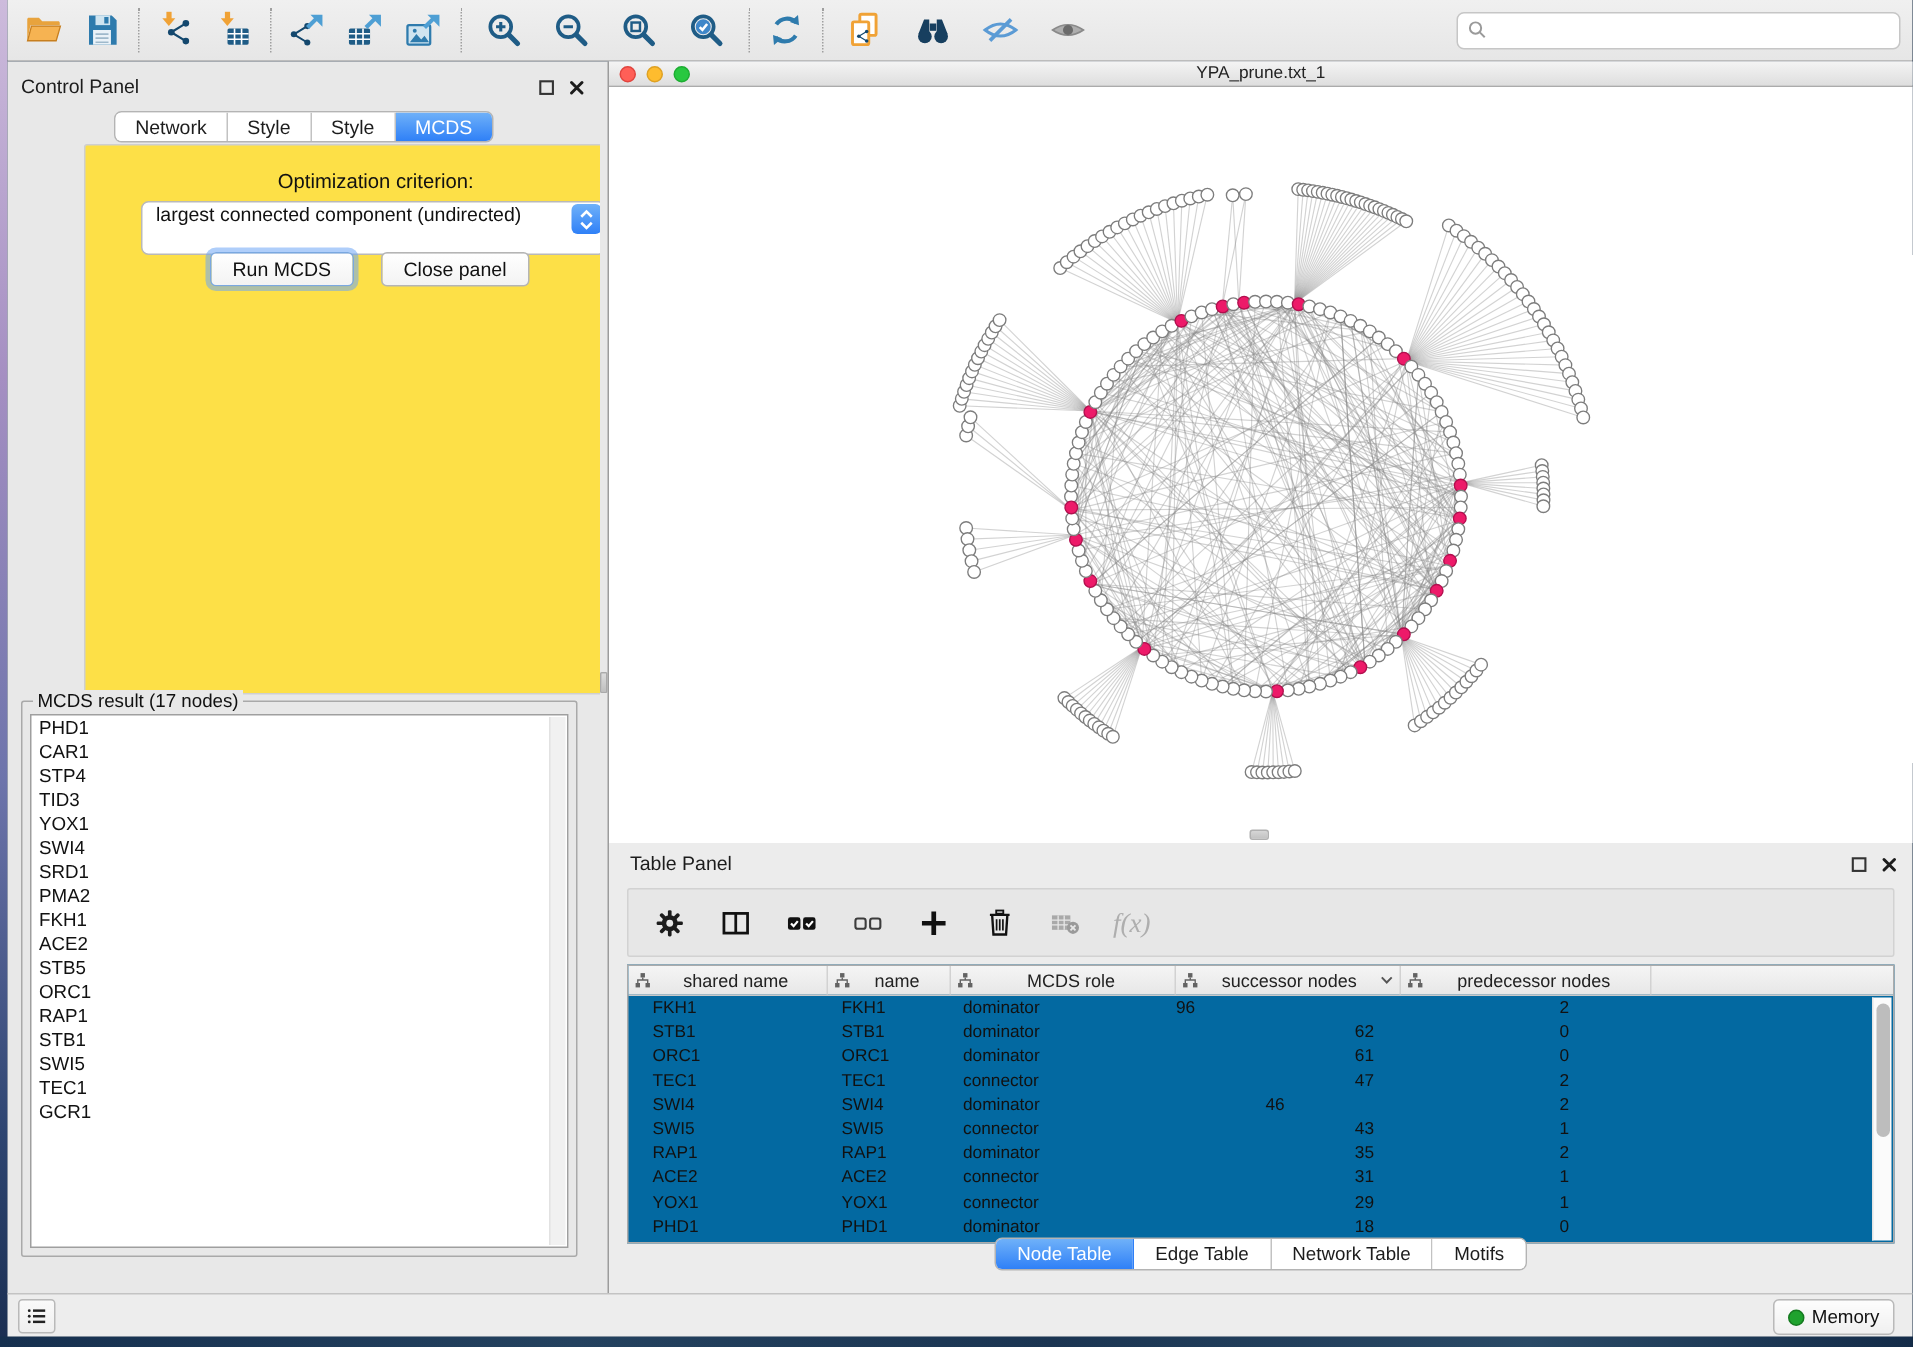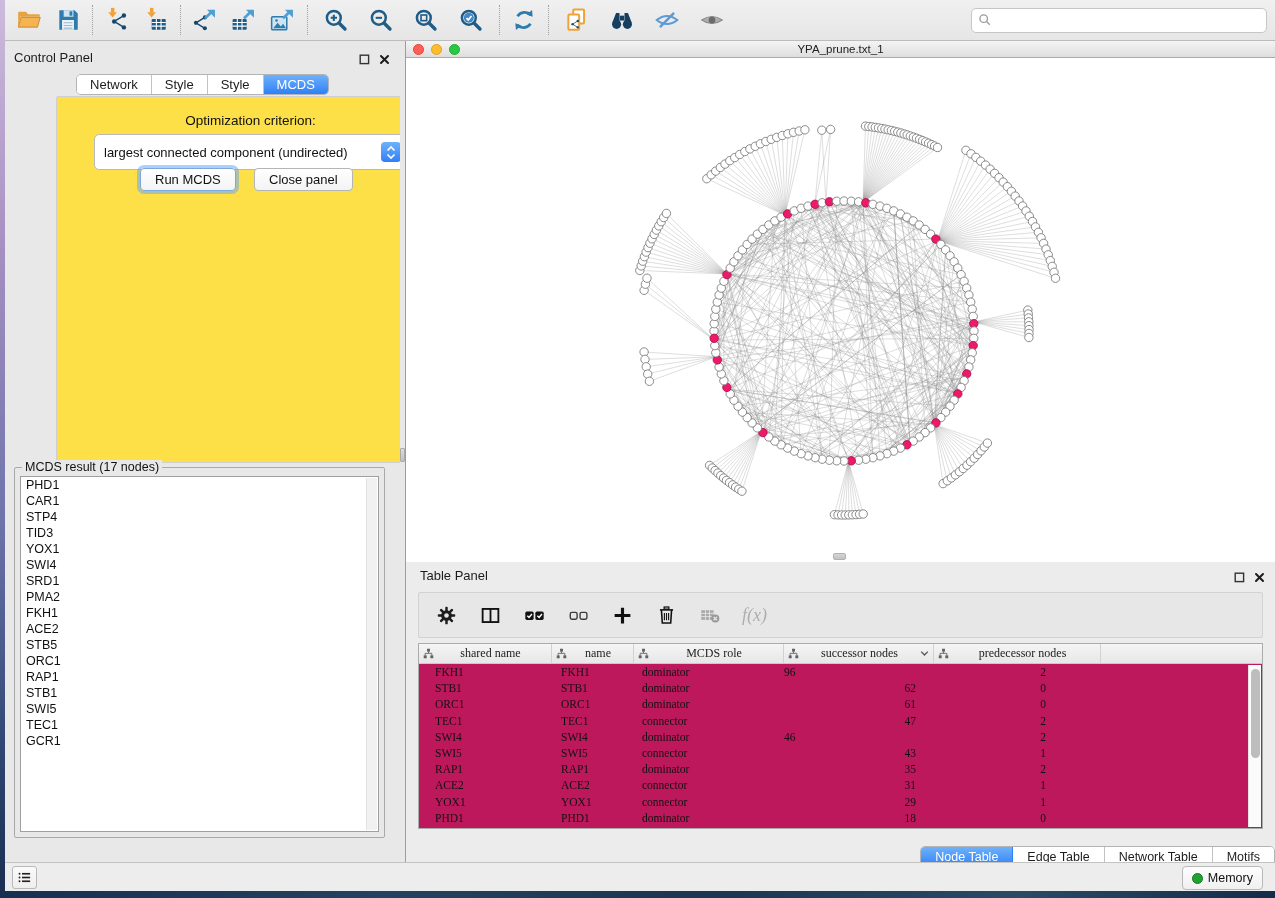--- a/index.html
+++ b/index.html
@@ -40,21 +40,21 @@
   .seg .seg-btn { font-size:13px; color:#1c1c1c; background:#fff; padding:2px 13px;
     border-right:1px solid #c2c2c2; cursor:default; }
   .seg .seg-btn:last-child { border-right:none; }
   .seg .seg-btn.active { background:linear-gradient(#6fb1f9,#2f80f7); color:#fff;
     border-right-color:#2f80f7; }
   #cp-content { position:absolute; left:3px; top:55px; width:389px; height:367px;
     background:#fde047; border:1px solid #cfcfcf; border-radius:2px;margin-left:48px; }
   #opt-label { position:absolute; left:0; right:0; top:16px; text-align:center; font-size:13.5px; color:#111; }
   #criterion-select { position:absolute; left:37px; top:37px; width:310px; height:36px;
     background:#fff; border:1px solid #b9b9b9; border-radius:5px;
-    display:flex; align-items:center; cursor:default; }
+    display:flex; cursor:default; }
   #criterion-select .val { flex:1; font-size:13px; color:#111; padding-left:9px; white-space:nowrap; }
   #criterion-select .stepper { width:20px; height:20px; margin:1px 2px 1px 0; border-radius:4px;
     background:linear-gradient(#6fb1f9,#2f80f7); display:flex; flex-direction:column;
     align-items:center; justify-content:center; gap:1px; }
   .btn { background:linear-gradient(#ffffff,#f3f3f3); border:1px solid #b5b5b5; border-radius:4px;
     font-size:13px; color:#111; padding:3px 14px; cursor:default; font-family:"Liberation Sans",sans-serif; }
   #run-btn { position:absolute; left:83px; top:71px; border-color:#7aa8e0;
     box-shadow:0 0 0 3px rgba(110,165,245,.55); }
   #close-btn { position:absolute; left:197px; top:71px; }
   #mcds-group { position:absolute; left:9px; top:426px; width:371px; height:371px;
@@ -89,34 +89,34 @@
   #table-panel { position:absolute; left:406px; top:562px; width:869px; height:300px; background:#ececec; }
   #tp-title { position:absolute; left:14px; top:6px; }
   #tp-winicons { right:10px; top:7px; }
   #tp-toolbar { position:absolute; left:12px; top:30px; width:845px; height:46px;
     background:#e7e7e7; border:1px solid #d2d2d2; border-radius:2px;
     display:flex; align-items:center; gap:20px; padding-left:15px; }
   .tp-btn { width:24px; height:24px; display:flex; align-items:center; justify-content:center; }
   .tp-btn svg { width:21px; height:21px; }
   .fx-label { font-family:"Liberation Serif", serif; font-style:italic; font-size:18px; color:#aeaeae; }
   #node-table { position:absolute; left:12px; top:81px; width:845px; height:186px;
-    background:#be185d; border:1px solid #ababab;font-family:Liberation Serif, serif; }
+    background:#0369a1; border:1px solid #ababab; }
   #nt-header { display:flex; height:20px; background:linear-gradient(#f5f5f5,#e7e7e7);
     border-bottom:1px solid #c9c9c9; }
   .hcell { display:flex; align-items:center; border-right:1px solid #d2d2d2; padding:0 4px; }
   .hcell .hlabel { flex:1; text-align:center; font-size:12px; color:#222; white-space:nowrap; }
   .hcell svg.tree { width:11px; height:11px; flex:0 0 auto; }
   .hcell svg.sort { width:9px; height:7px; flex:0 0 auto; }
   #nt-rows .row { display:flex; height:16.2px; align-items:center; }
   #nt-rows .cell { font-size:11.5px; color:#111; white-space:nowrap; }
   #nt-scroll { position:absolute; top:21px; bottom:1px; right:1px; width:13px;
     background:#fbfbfb; border-left:1px solid #e4e4e4; }
   #nt-thumb { position:absolute; left:2px; top:4px; width:9px; height:89px;
     background:#bdbdbd; border-radius:5px; }
-  #tp-tabs { position:absolute; left:0; right:0; top:284px; display:flex; justify-content:flex-end; }
+  #tp-tabs { position:absolute; left:0; right:0; top:263px; display:flex; justify-content:center; }
   #tp-tabs .seg .seg-btn { font-size:12.5px; padding:3px 14px; }
 
   
   #status-bar { position:absolute; left:5px; right:0; top:862px; height:29px;
     background:#ededed; border-top:1px solid #c3c3c3;padding-left:37px; }
   #list-btn { position:absolute; left:7px; top:3px; width:25px; height:23px;
     background:linear-gradient(#fafafa,#efefef); border:1px solid #b9b9b9; border-radius:3px;
     display:flex; align-items:center; justify-content:center; }
   #list-btn svg { width:15px; height:15px; }
   #memory-btn { position:absolute; right:12px; top:3px; height:24px;
@@ -1239,21 +1239,21 @@
           <span class="cell" style="width:133px;padding-left:16px;text-align:left">TEC1</span>
           <span class="cell" style="width:82px;padding-left:9px;text-align:left">TEC1</span>
           <span class="cell" style="width:150px;padding-left:8px;text-align:left">connector</span>
           <span class="cell" style="width:150px;padding-right:18px;text-align:right">47</span>
           <span class="cell" style="width:167px;padding-right:55px;text-align:right">2</span>
         </div>
         <div class="row">
           <span class="cell" style="width:133px;padding-left:16px;text-align:left">SWI4</span>
           <span class="cell" style="width:82px;padding-left:9px;text-align:left">SWI4</span>
           <span class="cell" style="width:150px;padding-left:8px;text-align:left">dominator</span>
-          <span class="cell" style="width:150px;padding-right:18px;text-align:left">46</span>
+          <span class="cell" style="width:150px;padding-right:18px;text-align:center">46</span>
           <span class="cell" style="width:167px;padding-right:55px;text-align:right">2</span>
         </div>
         <div class="row">
           <span class="cell" style="width:133px;padding-left:16px;text-align:left">SWI5</span>
           <span class="cell" style="width:82px;padding-left:9px;text-align:left">SWI5</span>
           <span class="cell" style="width:150px;padding-left:8px;text-align:left">connector</span>
           <span class="cell" style="width:150px;padding-right:18px;text-align:right">43</span>
           <span class="cell" style="width:167px;padding-right:55px;text-align:right">1</span>
         </div>
         <div class="row">

